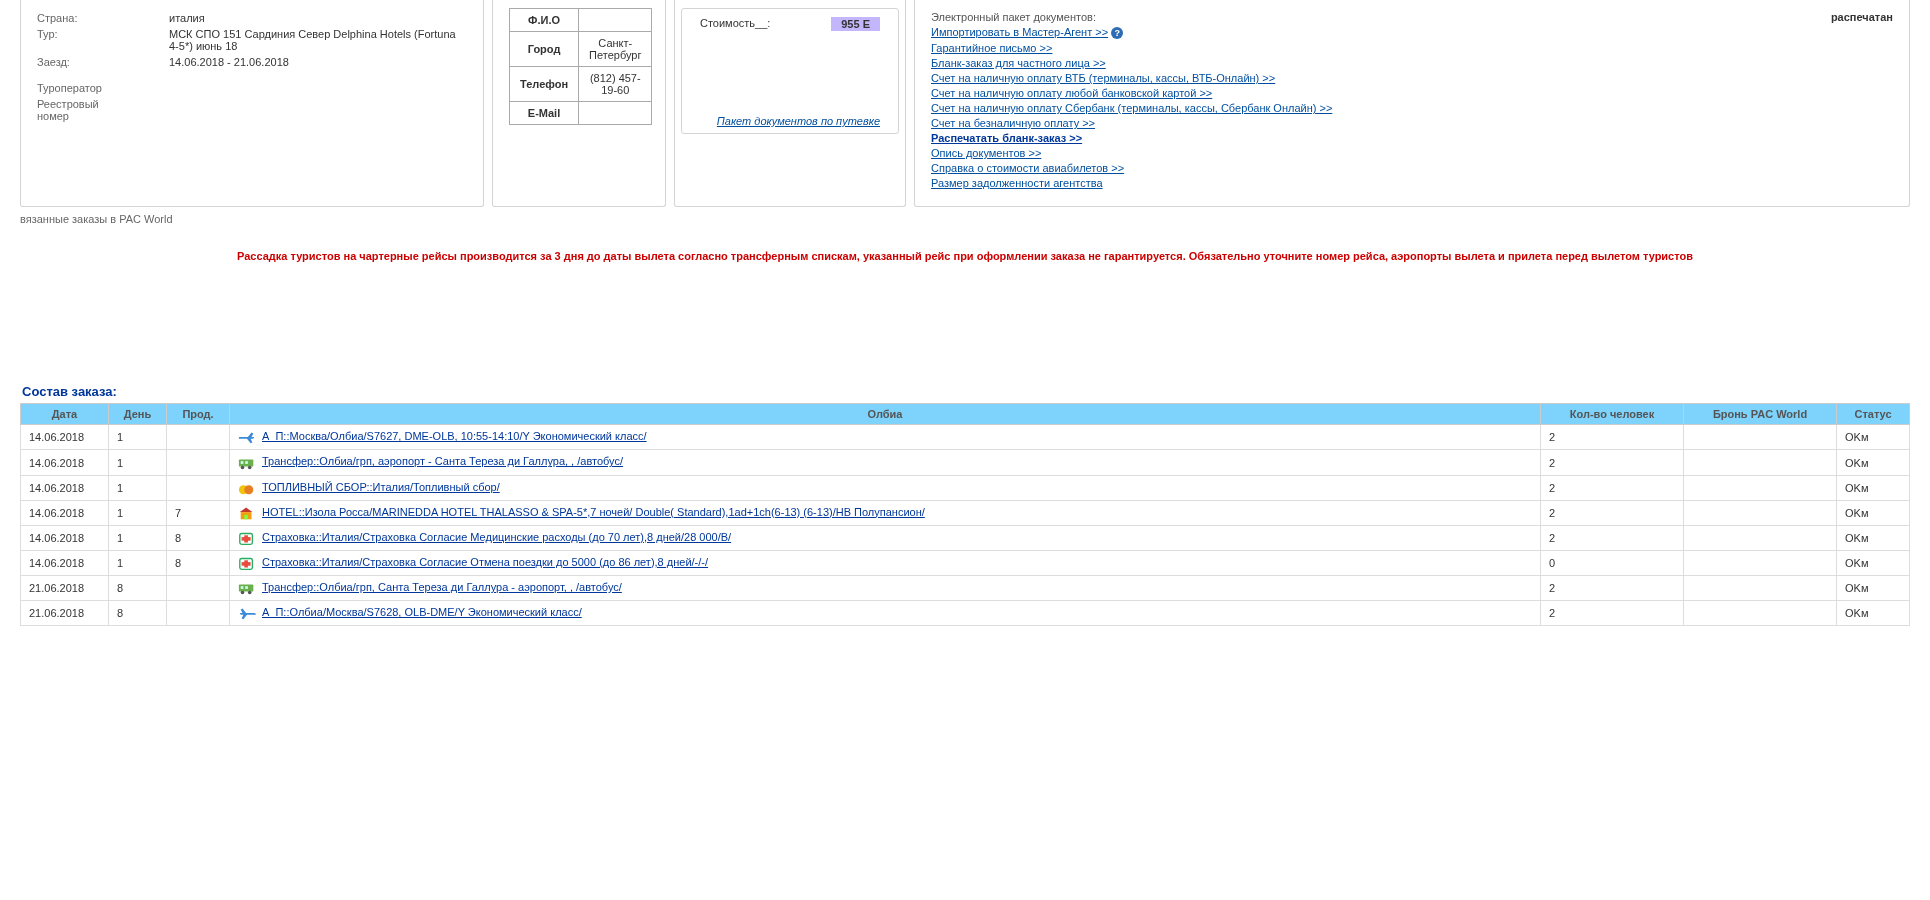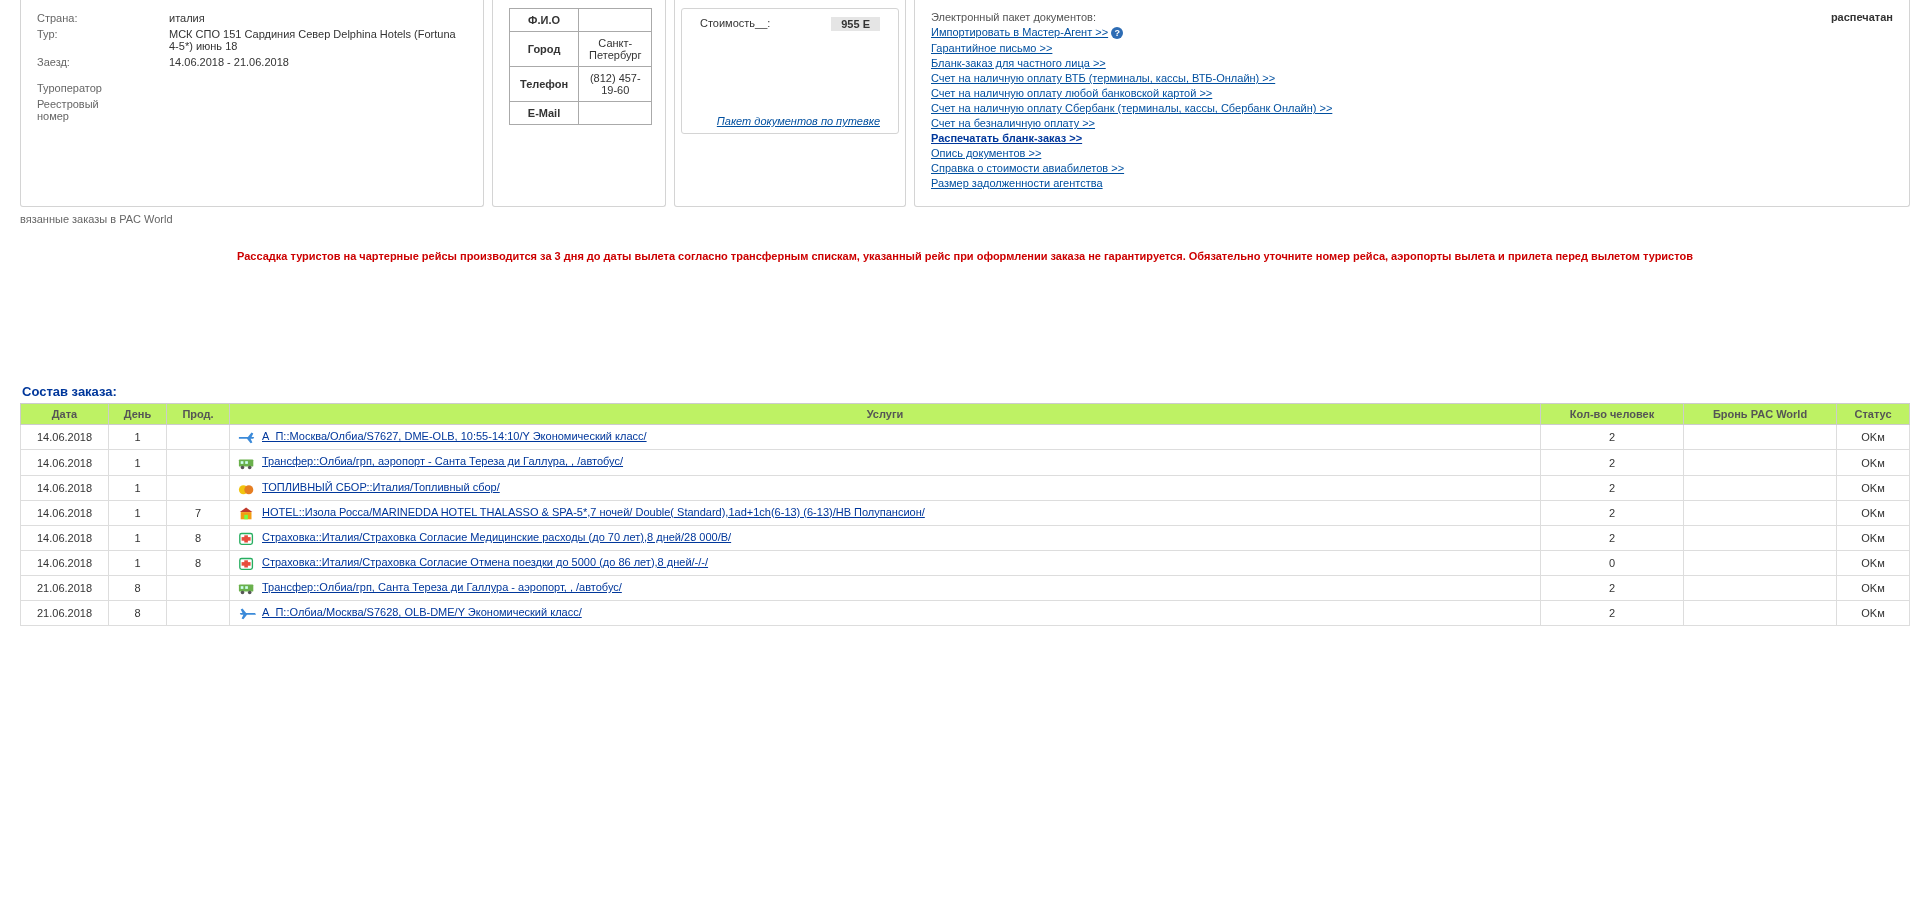--- a/index.html
+++ b/index.html
@@ -6,32 +6,32 @@
   .top{display:flex;gap:8px;padding:0 20px;}
   .pane{border:1px solid #d4d4d4;border-top:none;border-radius:0 0 3px 3px;padding:8px 16px 14px;}
   .flex-grow{flex-grow:1;}
   .info-row{display:flex;margin:4px 0;gap:47px;}
   .info-row .l{width:85px;color:#666;}
   .ctable{border-collapse:collapse;margin:auto;}
   .ctable td{border:1px solid #aaa;padding:5px 10px;text-align:center;}
   .ctable .h{font-weight:bold;}
   .cost-box{border:1px solid #d4d4d4;border-radius:3px;padding:8px 18px 6px;min-height:110px;display:flex;flex-direction:column;width:180px;}
   .cost-line{display:flex;justify-content:space-between;}
-  .cost-val{background:#e5e5e5;padding:1px 10px;font-weight:bold;}
+  .cost-val{background:#c4b5fd;padding:1px 10px;font-weight:bold;}
   a{color:#004f9f;text-decoration:underline;}
   .bold-link{font-weight:bold;color:#00379b;}
   .doc-links div{margin:3px 0;}
   .help-icon{display:inline-block;width:12px;height:12px;border-radius:50%;background:#2d6cb4;color:#fff;font-size:9px;line-height:12px;text-align:center;font-weight:bold;margin-left:3px;}
   .pkg-link{margin-top:auto;text-align:right;padding-top:8px;font-style:italic;}
   .sub-row{padding:6px 20px;color:#666;}
   .warn{color:#c00;font-weight:bold;text-align:center;padding:18px 30px;line-height:1.4;}
   .section-title{color:#00379b;font-weight:bold;padding:2px 22px 4px;font-size:13px;}
   .order{border-collapse:collapse;width:calc(100% - 40px);margin:0 20px;}
-  .order th{background:#bef264;border:1px solid #ccc;padding:4px 6px;font-weight:bold;color:#555;}
-  .order td{border:1px solid #ddd;padding:5px 8px;text-align:center;}
+  .order th{background:#7dd3fc;border:1px solid #ccc;padding:4px 6px;font-weight:bold;color:#555;}
+  .order td{border:1px solid #ddd;padding:5px 8px;}
   .order td.svc{text-align:left;}
   .svc a{color:#00379b;}
   .ic{width:18px;height:14px;display:inline-block;vertical-align:middle;margin-right:6px;}
   .doc-head{display:flex;justify-content:space-between;margin-bottom:4px;color:#555;}
   .doc-head b{color:#333;}
 </style>
 </head>
 <body>
 
 <div class="top">
@@ -112,21 +112,21 @@
 <div class="warn">Рассадка туристов на чартерные рейсы производится за 3 дня до даты вылета согласно трансферным спискам, указанный рейс при оформлении заказа не гарантируется. Обязательно уточните номер рейса, аэропорты вылета и прилета перед вылетом туристов</div>
 <div style="height:100px"></div>
 <div class="section-title">Состав заказа:</div>
 
 <table class="order">
   <thead>
       <tr>
     <th style="width:75px">Дата</th>
     <th style="width:45px">День</th>
     <th style="width:50px">Прод.</th>
-    <th>Услуги</th>
+    <th>Олбиа</th>
     <th style="width:130px">Кол-во человек</th>
     <th style="width:140px">Бронь PAC World</th>
     <th style="width:60px">Статус</th>
   </tr>
     </thead>
   <tbody id="order-body">
       <tr>
         <td>14.06.2018</td>
         <td>1</td>
         <td></td>

